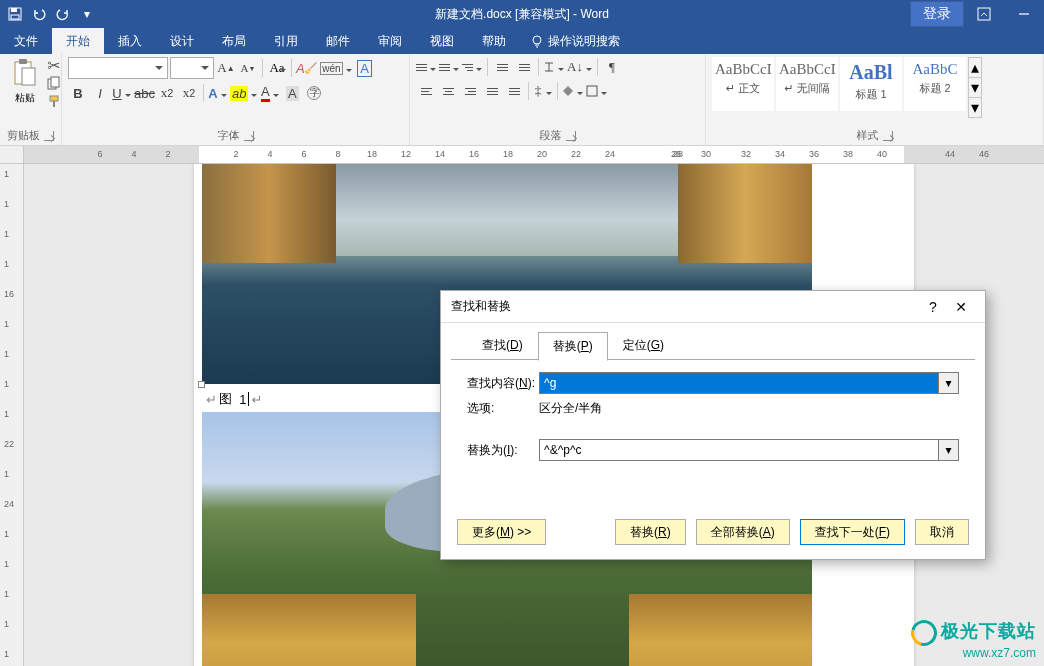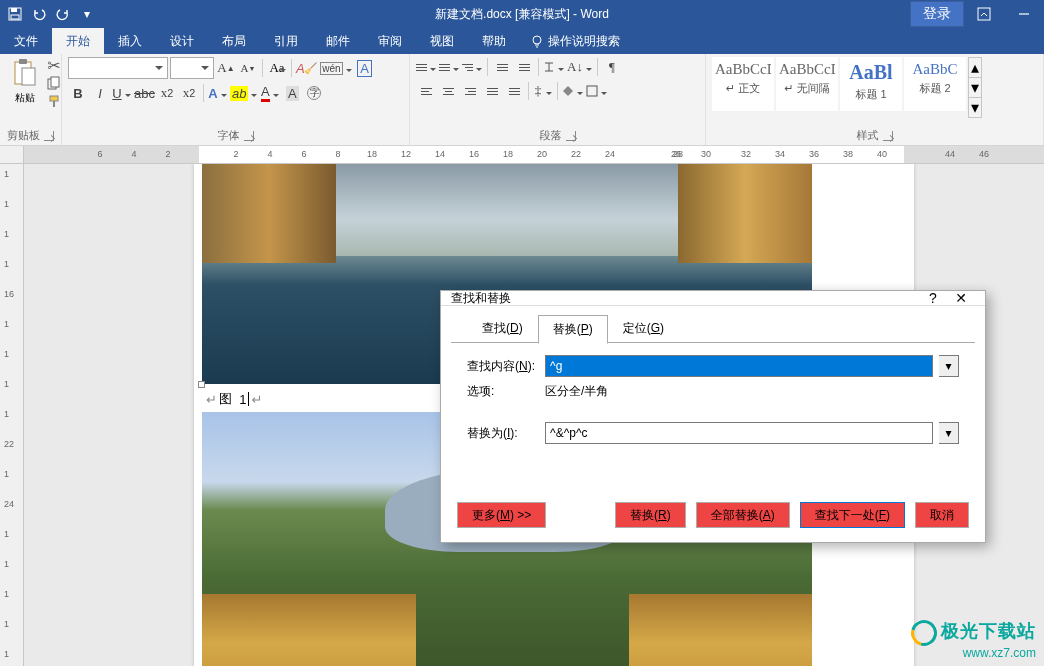--- a/index.html
+++ b/index.html
@@ -83,34 +83,34 @@
 .caption{margin:6px 0 4px 12px;font-size:13px;font-family:"SimSun",serif;display:flex;align-items:center;gap:2px;}
 .cursor-l{border-left:1px solid #000;height:14px;}
 .valley{width:610px;height:280px;margin-left:8px;background:linear-gradient(to bottom,#a8c4e8 0%,#c8d8ec 25%,#6a8a4f 35%,#4a6a35 60%,#3a5028 100%);position:relative;overflow:hidden;}
 .valley::after{content:'';position:absolute;left:30%;top:20%;width:40%;height:30%;background:#9aadbf;border-radius:50% 50% 30% 30%;}
 .autumn{position:absolute;bottom:0;height:35%;background:linear-gradient(to top,#c4943a,#d4a848,#a67830);}
 .autumn.l{left:0;width:35%;}
 .autumn.r{right:0;width:30%;}
 
 
 .dialog{position:absolute; left:440px; top:290px; width:546px; background:#fff; border:1px solid #aaa; box-shadow:4px 4px 12px rgba(0,0,0,.3); font-size:12px;}
-.dlg-title{height:15px;display:flex;align-items:center;padding:0 10px;border-bottom:1px solid #ddd;}
+.dlg-title{height:32px;display:flex;align-items:center;padding:0 10px;border-bottom:1px solid #ddd;}
 .dlg-title .t{flex:1;}
 .dlg-x{width:28px;height:28px;display:flex;align-items:center;justify-content:center;font-size:14px;}
 .dlg-tabs{display:flex;padding:8px 10px 0 26px;gap:0;}
 .dlg-tab{padding:5px 14px;border:1px solid transparent;cursor:pointer;}
 .dlg-tab.active{border:1px solid #aaa;border-bottom:1px solid #fff;background:#fff;position:relative;top:1px;}
 .dlg-body{padding:12px 16px; border-top:1px solid #aaa; margin:0 10px; margin-top:-1px;}
-.frow{display:flex;align-items:center;margin-bottom:6px;gap:6px;}
+.frow{display:flex;align-items:center;margin-bottom:6px;}
 .flabel{width:72px;}
 .finput{flex:1;height:22px;border:1px solid #7a7a7a;padding:0 4px;font-size:12px;}
 .finput.sel{background:#0078d7;color:#fff;}
 .fdd{width:20px;height:22px;border:1px solid #7a7a7a;border-left:none;background:#efefef;display:flex;align-items:center;justify-content:center;}
 .dlg-buttons{display:flex;padding:12px 16px 14px 16px;gap:10px;align-items:center;}
-.dbtn{height:26px;border:1px solid #adadad;background:#ef4444;padding:0 14px;font-size:12px;cursor:pointer;}
+.dbtn{height:26px;border:1px solid #adadad;background:#fef9c3;padding:0 14px;font-size:12px;cursor:pointer;}
 .dbtn.primary{border:1px solid #0078d7;}
 .spacer{flex:1;}
 
 
 .watermark{position:absolute;right:8px;bottom:6px;text-align:right;}
 .wm1{color:#0aa89e;font-size:18px;font-weight:bold;letter-spacing:1px;}
 .wm2{color:#0aa89e;font-size:12px;}
 .wmicon{display:inline-block;width:26px;height:26px;border:3px solid #0aa89e;border-left-color:#ffb400;border-radius:50%;vertical-align:middle;margin-right:4px;transform:rotate(-30deg);}
 
 .u{text-decoration:underline;}

